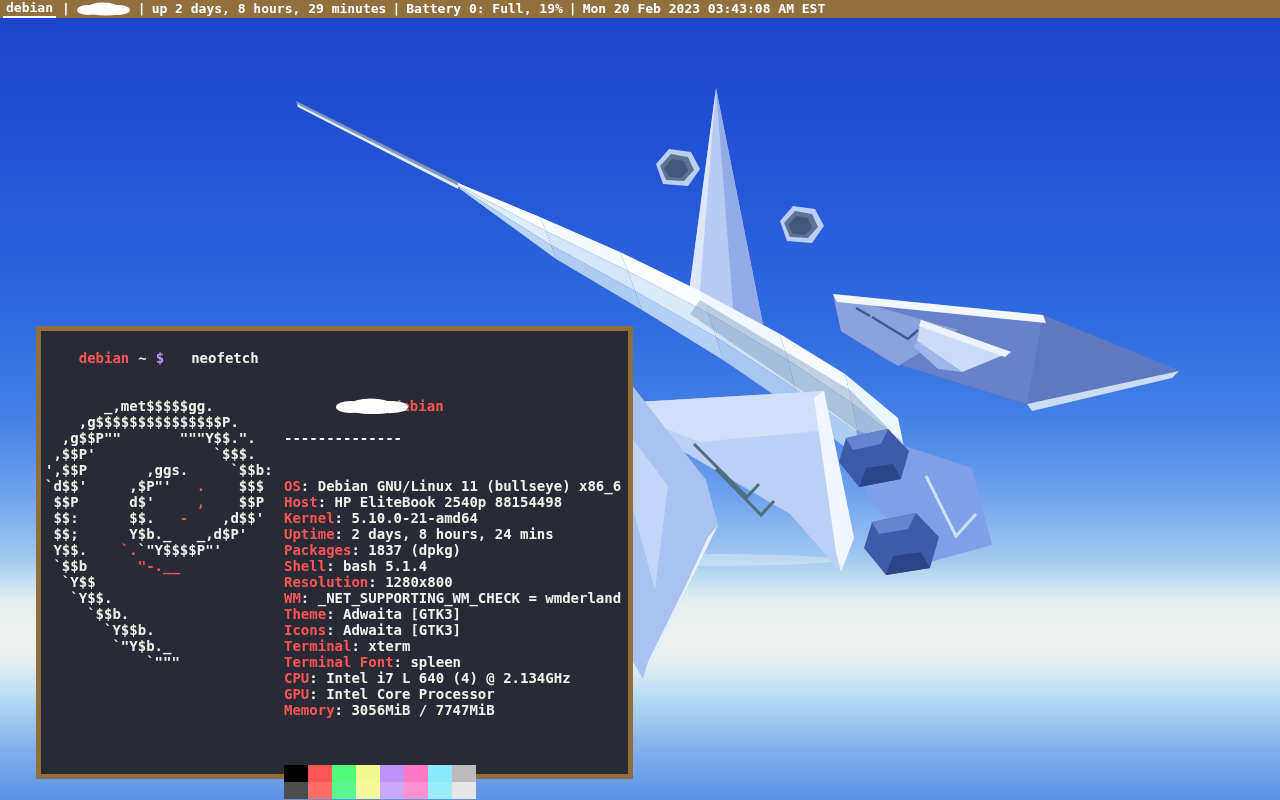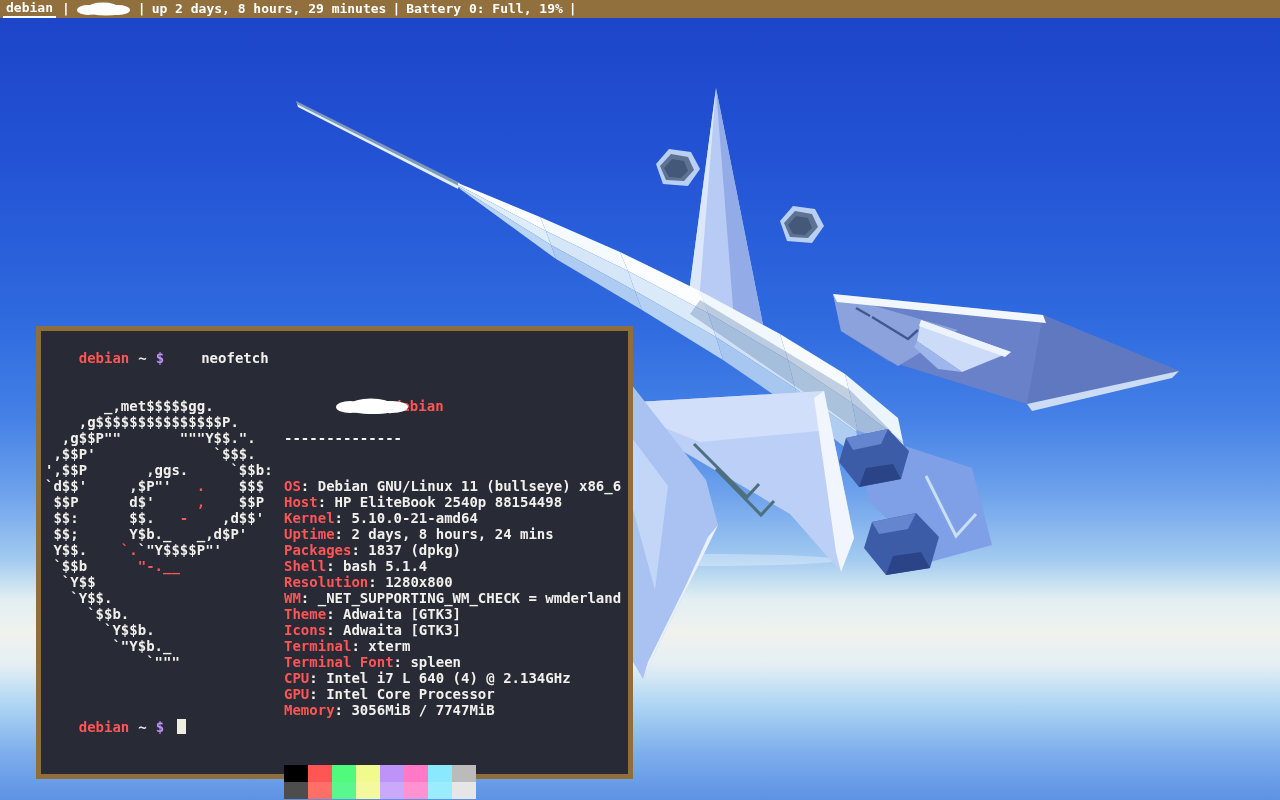--- a/index.html
+++ b/index.html
@@ -42,21 +42,21 @@
     color:var(--terminal-fg, #F1F1EC);
     font-size:14px; font-weight:bold; line-height:16px;
     z-index:5;
   }
   .trow { position:absolute; white-space:pre; }
   .prompt1 { left:4px; top:3px; }
   .prompt2 { left:4px; top:372px; }
   .p-user { color:var(--accent-red, #FF5555); }
   .p-path { color:#E8E8E8; margin-left:9px; }
   .p-sym  { color:var(--accent-purple, #BD93F9); margin-left:9px; }
-  .cmd    { margin-left:37px; }
+  .cmd    { margin-left:27px; }
   .cursor {
     display:inline-block; width:9px; height:15px; margin-left:13px;
     background:#EFEDE0; vertical-align:-2px;
   }
 
   .ascii { position:absolute; left:4px; top:20px; white-space:pre;margin-top:47px; }
   .seg-w { color:var(--terminal-fg, #F1F1EC); }
   .seg-r { color:var(--accent-red, #FF5555); }
 
   .info { position:absolute; left:243px; top:19px; white-space:pre; }
@@ -163,20 +163,21 @@
       <ellipse cx="27" cy="5.5" rx="15" ry="5" fill="#FFFFFF"></ellipse>
       <ellipse cx="42" cy="8" rx="12" ry="5" fill="#FFFFFF"></ellipse>
       <ellipse cx="30" cy="10" rx="18" ry="3.5" fill="#FFFFFF"></ellipse>
     </svg>
   </span>
   <span class="tb-sep">|</span>
   <span>up 2 days, 8 hours, 29 minutes</span>
   <span class="tb-sep">|</span>
   <span>Battery 0: Full, 19%</span>
   <span class="tb-sep">|</span>
+  <span>Mon 20 Feb 2023 03:43:08 AM EST</span>
 </div>
 
 <div class="terminal">
 
   <div class="trow prompt1">
     <span class="p-user">debian</span><span class="p-path">~</span><span class="p-sym">$</span><span class="cmd">neofetch</span>
   </div>
 
   <div class="ascii"><div><span class="seg-w">       _,met$$$$$gg.</span></div><div><span class="seg-w">    ,g$$$$$$$$$$$$$$$P.</span></div><div><span class="seg-w">  ,g$$P""       """Y$$.".</span></div><div><span class="seg-w"> ,$$P'              `$$$.</span></div><div><span class="seg-w">',$$P       ,ggs.     `$$b:</span></div><div><span class="seg-w">`d$$'     ,$P"'   </span><span class="seg-r">.</span><span class="seg-w">    $$$</span></div><div><span class="seg-w"> $$P      d$'     </span><span class="seg-r">,</span><span class="seg-w">    $$P</span></div><div><span class="seg-w"> $$:      $$.   </span><span class="seg-r">-</span><span class="seg-w">    ,d$$'</span></div><div><span class="seg-w"> $$;      Y$b._   _,d$P'</span></div><div><span class="seg-w"> Y$$.    </span><span class="seg-r">`.</span><span class="seg-w">`"Y$$$$P"'</span></div><div><span class="seg-w"> `$$b      </span><span class="seg-r">"-.__</span></div><div><span class="seg-w">  `Y$$</span></div><div><span class="seg-w">   `Y$$.</span></div><div><span class="seg-w">     `$$b.</span></div><div><span class="seg-w">       `Y$$b.</span></div><div><span class="seg-w">        `"Y$b._</span></div><div><span class="seg-w">            `"""</span></div></div>
 
@@ -189,17 +190,14 @@
           <ellipse cx="57" cy="9" rx="16" ry="6" fill="#FFFFFF"></ellipse>
           <ellipse cx="38" cy="12" rx="24" ry="4" fill="#FFFFFF"></ellipse>
         </svg>
       </span><span class="t-at">@</span><span class="t-host">debian</span>
     </div>
     <div class="sep-line">--------------</div>
     <div class="fields"><div class="f-row"><span class="f-label">OS</span><span class="f-colon">: </span><span class="f-value">Debian GNU/Linux 11 (bullseye) x86_6</span></div><div class="f-row"><span class="f-label">Host</span><span class="f-colon">: </span><span class="f-value">HP EliteBook 2540p 88154498</span></div><div class="f-row"><span class="f-label">Kernel</span><span class="f-colon">: </span><span class="f-value">5.10.0-21-amd64</span></div><div class="f-row"><span class="f-label">Uptime</span><span class="f-colon">: </span><span class="f-value">2 days, 8 hours, 24 mins</span></div><div class="f-row"><span class="f-label">Packages</span><span class="f-colon">: </span><span class="f-value">1837 (dpkg)</span></div><div class="f-row"><span class="f-label">Shell</span><span class="f-colon">: </span><span class="f-value">bash 5.1.4</span></div><div class="f-row"><span class="f-label">Resolution</span><span class="f-colon">: </span><span class="f-value">1280x800</span></div><div class="f-row"><span class="f-label">WM</span><span class="f-colon">: </span><span class="f-value">_NET_SUPPORTING_WM_CHECK = wmderland</span></div><div class="f-row"><span class="f-label">Theme</span><span class="f-colon">: </span><span class="f-value">Adwaita [GTK3]</span></div><div class="f-row"><span class="f-label">Icons</span><span class="f-colon">: </span><span class="f-value">Adwaita [GTK3]</span></div><div class="f-row"><span class="f-label">Terminal</span><span class="f-colon">: </span><span class="f-value">xterm</span></div><div class="f-row"><span class="f-label">Terminal Font</span><span class="f-colon">: </span><span class="f-value">spleen</span></div><div class="f-row"><span class="f-label">CPU</span><span class="f-colon">: </span><span class="f-value">Intel i7 L 640 (4) @ 2.134GHz</span></div><div class="f-row"><span class="f-label">GPU</span><span class="f-colon">: </span><span class="f-value">Intel Core Processor</span></div><div class="f-row"><span class="f-label">Memory</span><span class="f-colon">: </span><span class="f-value">3056MiB / 7747MiB</span></div></div>
     <div class="swatches"><div class="sw-row"><div class="sw" style="background: rgb(0, 0, 0);"></div><div class="sw" style="background: rgb(255, 85, 85);"></div><div class="sw" style="background: rgb(80, 250, 123);"></div><div class="sw" style="background: rgb(241, 250, 140);"></div><div class="sw" style="background: rgb(189, 147, 249);"></div><div class="sw" style="background: rgb(255, 121, 198);"></div><div class="sw" style="background: rgb(139, 233, 253);"></div><div class="sw" style="background: rgb(187, 187, 187);"></div></div><div class="sw-row"><div class="sw" style="background: rgb(77, 77, 77);"></div><div class="sw" style="background: rgb(255, 110, 103);"></div><div class="sw" style="background: rgb(90, 247, 142);"></div><div class="sw" style="background: rgb(244, 249, 157);"></div><div class="sw" style="background: rgb(202, 169, 250);"></div><div class="sw" style="background: rgb(255, 146, 208);"></div><div class="sw" style="background: rgb(154, 237, 254);"></div><div class="sw" style="background: rgb(230, 230, 230);"></div></div></div>
   </div>
 
-  <div class="trow prompt2">
-    <span class="p-user">debian</span><span class="p-path">~</span><span class="p-sym">$</span><span class="cursor"></span>
-  </div>
 
 </div>
 
 </body></html>

